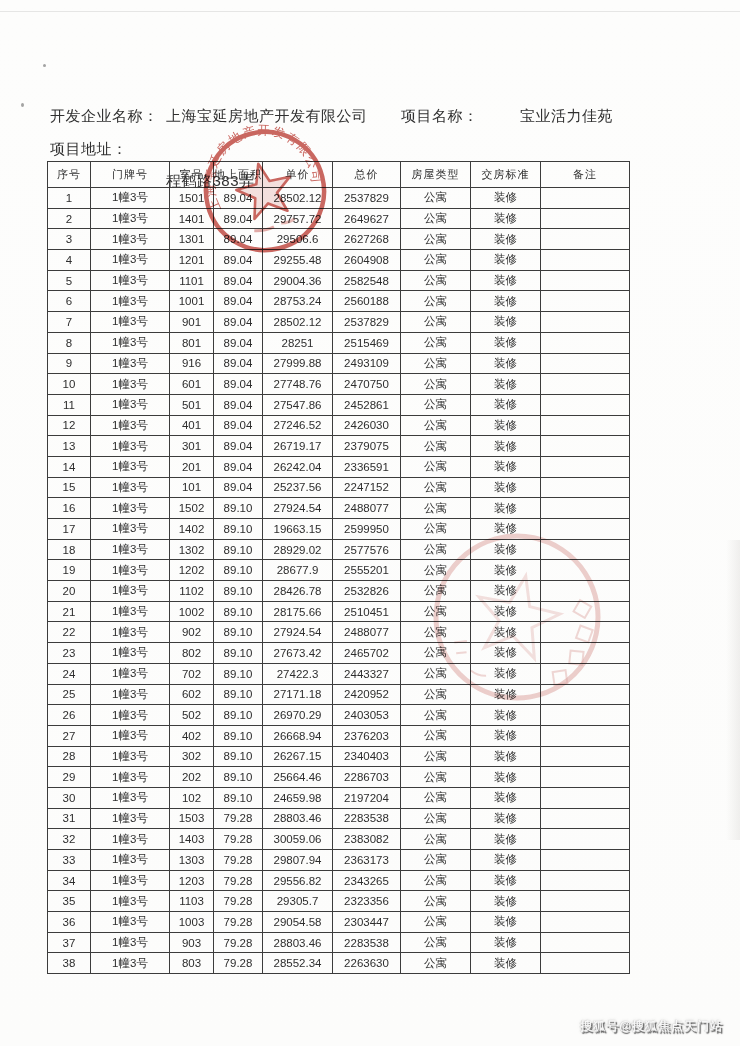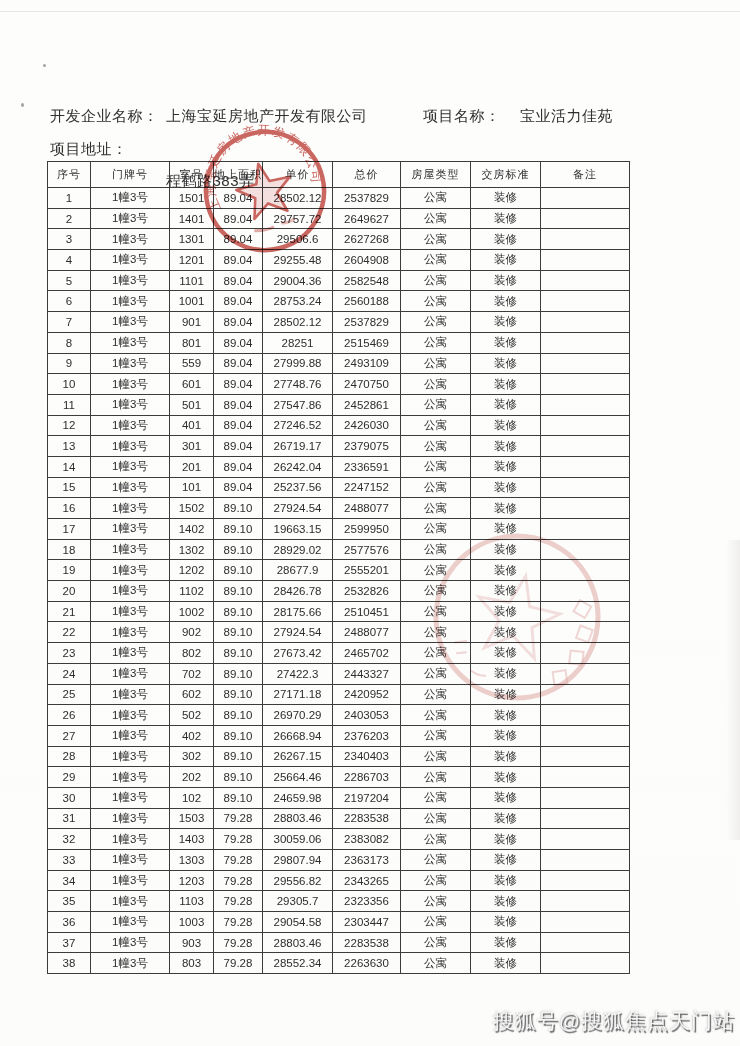--- a/index.html
+++ b/index.html
@@ -24,21 +24,21 @@
   .speck2 { left: 21px; top: 103px; width: 3px; height: 4px; }
   .edge-shade {
     position: absolute; right: 0; top: 540px; width: 14px; height: 300px;
     background: linear-gradient(90deg, rgba(220,220,218,0) 0%, rgba(222,221,218,0.45) 100%);
   }
 
   
   .hfield { position: absolute; font-size: 15px; letter-spacing: 0.5px; white-space: nowrap; color: #303030; }
   .f-dev-label  { left: 50px;  top: 107px; }
   .f-dev-value  { left: 166px; top: 107px; }
-  .f-proj-label { left: 401px; top: 107px; margin-left: 22px; }
+  .f-proj-label { left: 401px; top: 107px; }
   .f-proj-value { left: 520px; top: 107px; }
   .f-addr-label { left: 50px;  top: 140px; }
   .f-addr-value { left: 166px; top: 140px; margin-top: 32px; }
 
   
   table.price-table {
     position: absolute; left: 47px; top: 161px;
     width: 582px; table-layout: fixed;
     border-collapse: collapse;
     background: transparent;
@@ -54,22 +54,22 @@
   }
   .price-table td { height: 20.7px; font-size: 11.5px; }
 
   
   .stamp { position: absolute; pointer-events: none; mix-blend-mode: multiply; }
   .stamp1 { left: 197px; top: 124px; }
   .stamp2 { left: 425px; top: 527px; }
 
   
   .watermark {
-    position: absolute; right: 5px; bottom: 11px;
-    font-size: 21px; font-weight: normal; letter-spacing: 1px;
+    position: absolute; right: 17px; bottom: 11px;
+    font-size: 12px; font-weight: bold; letter-spacing: 1px;
     color: rgba(250,250,250,0.95);
     text-shadow: 1.5px 1.5px 1px rgba(85,85,85,0.9), -0.5px -0.5px 1px rgba(150,150,150,0.4), 0 0 3px rgba(120,120,120,0.35);
     white-space: nowrap;
   }
 </style>
 </head>
 <body>
 
 <div class="page">
 
@@ -195,21 +195,21 @@
           <td>89.04</td>
           <td>28251</td>
           <td>2515469</td>
           <td>公寓</td>
           <td>装修</td>
           <td></td>
         </tr>
         <tr>
           <td>9</td>
           <td>1幢3号</td>
-          <td>559</td>
+          <td>916</td>
           <td>89.04</td>
           <td>27999.88</td>
           <td>2493109</td>
           <td>公寓</td>
           <td>装修</td>
           <td></td>
         </tr>
         <tr>
           <td>10</td>
           <td>1幢3号</td>

